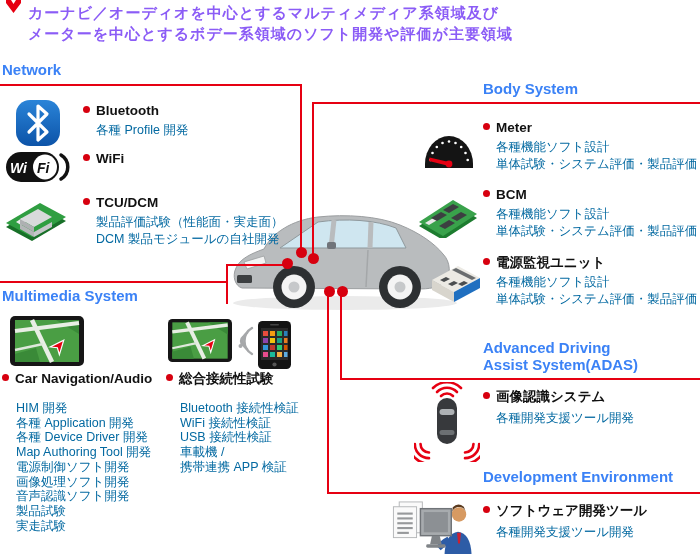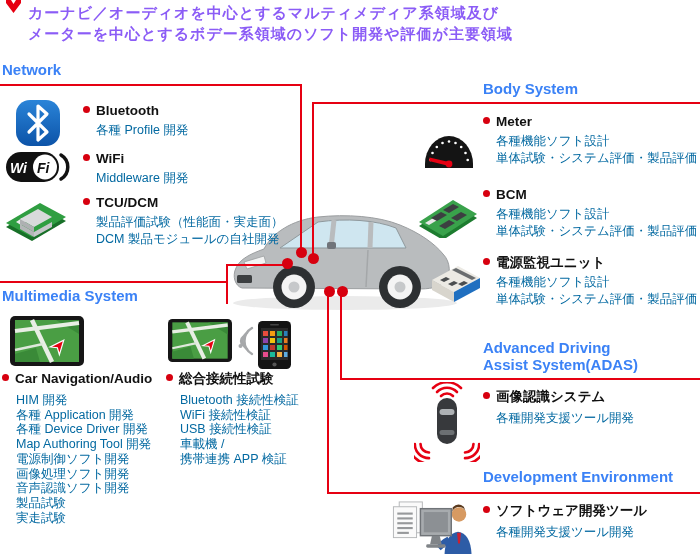--- a/index.html
+++ b/index.html
@@ -9,21 +9,21 @@
   .hline,.vline{position:absolute;background:#e60012;}
   .dot{position:absolute;width:11px;height:11px;border-radius:50%;background:#d7000f;}
   .hdr{position:absolute;font-size:15px;font-weight:bold;letter-spacing:1px;white-space:nowrap;color:#8b5cf6;}
   .sec-title{position:absolute;color:#3b82f6;font-weight:bold;font-size:15px;white-space:nowrap;line-height:17px;}
   .item{position:absolute;white-space:nowrap;}
   .item .lbl{font-size:13.5px;font-weight:bold;line-height:16px;color:#111;}
   .bullet{display:inline-block;width:7px;height:7px;border-radius:50%;background:#d7000f;margin-right:6px;vertical-align:2px;}
   .item .ln{font-size:12.5px;line-height:17px;padding-left:13px;color:#0369a1;}
   .item .lines{margin-top:3px;}
   .item.mm .ln{line-height:14.7px;padding-left:14px;}
-  .item.mm .lines{margin-top:6px;}
+  .item.mm .lines{margin-top:14px;}
   svg{display:block;}
 </style>
 </head>
 <body>
 
 <div class="canvas">
 
   <svg class="abs" style="left:5px;top:0" width="17" height="13" viewBox="0 0 17 13">
     <path d="M1,0 L6,0 L8.5,4 L11,0 L16,0 L16,3 L8.5,13 L1,3 Z" fill="#e60012"></path>
   </svg>
@@ -239,33 +239,30 @@
   </svg>
 
   <div class="item" style="left:83px;top:103px">
     <div class="lbl"><span class="bullet"></span><span>Bluetooth</span></div>
     <div class="lines">
         <div class="ln">各種 Profile 開発</div>
       </div>
   </div>
   <div class="item" style="left:83px;top:151px">
     <div class="lbl"><span class="bullet"></span><span>WiFi</span></div>
-    <div class="lines">
-        <div class="ln">Middleware 開発</div>
-      </div>
   </div>
   <div class="item" style="left:83px;top:195px">
     <div class="lbl"><span class="bullet"></span><span>TCU/DCM</span></div>
     <div class="lines">
       <div class="ln">製品評価試験（性能面・実走面）</div>
       <div class="ln">DCM 製品モジュールの自社開発</div>
     </div>
   </div>
 
-  <div class="item" style="left:483px;top:114px">
+  <div class="item" style="left:483px;top:120px">
     <div class="lbl"><span class="bullet"></span><span>Meter</span></div>
     <div class="lines">
       <div class="ln">各種機能ソフト設計</div>
       <div class="ln">単体試験・システム評価・製品評価</div>
     </div>
   </div>
   <div class="item" style="left:483px;top:187px">
     <div class="lbl"><span class="bullet"></span><span>BCM</span></div>
     <div class="lines">
       <div class="ln">各種機能ソフト設計</div>

